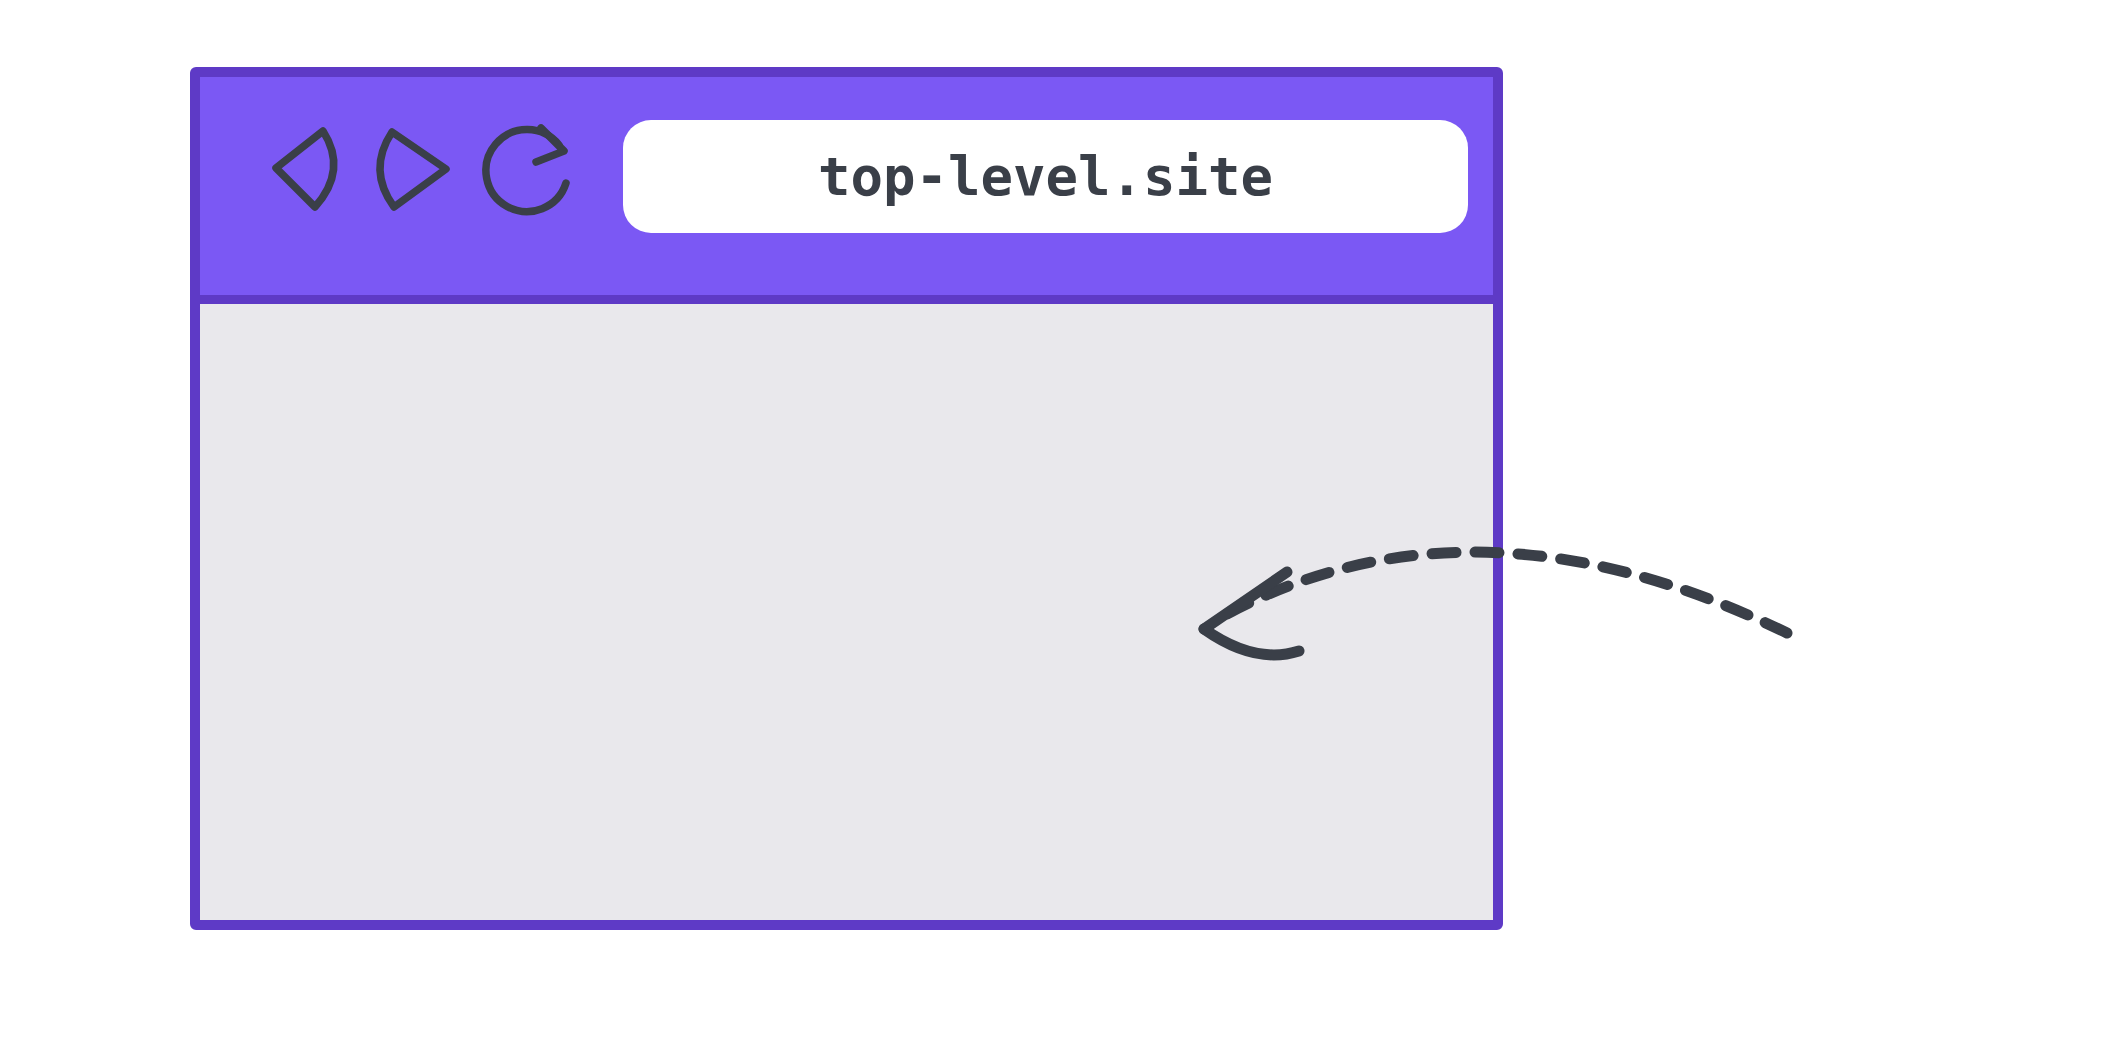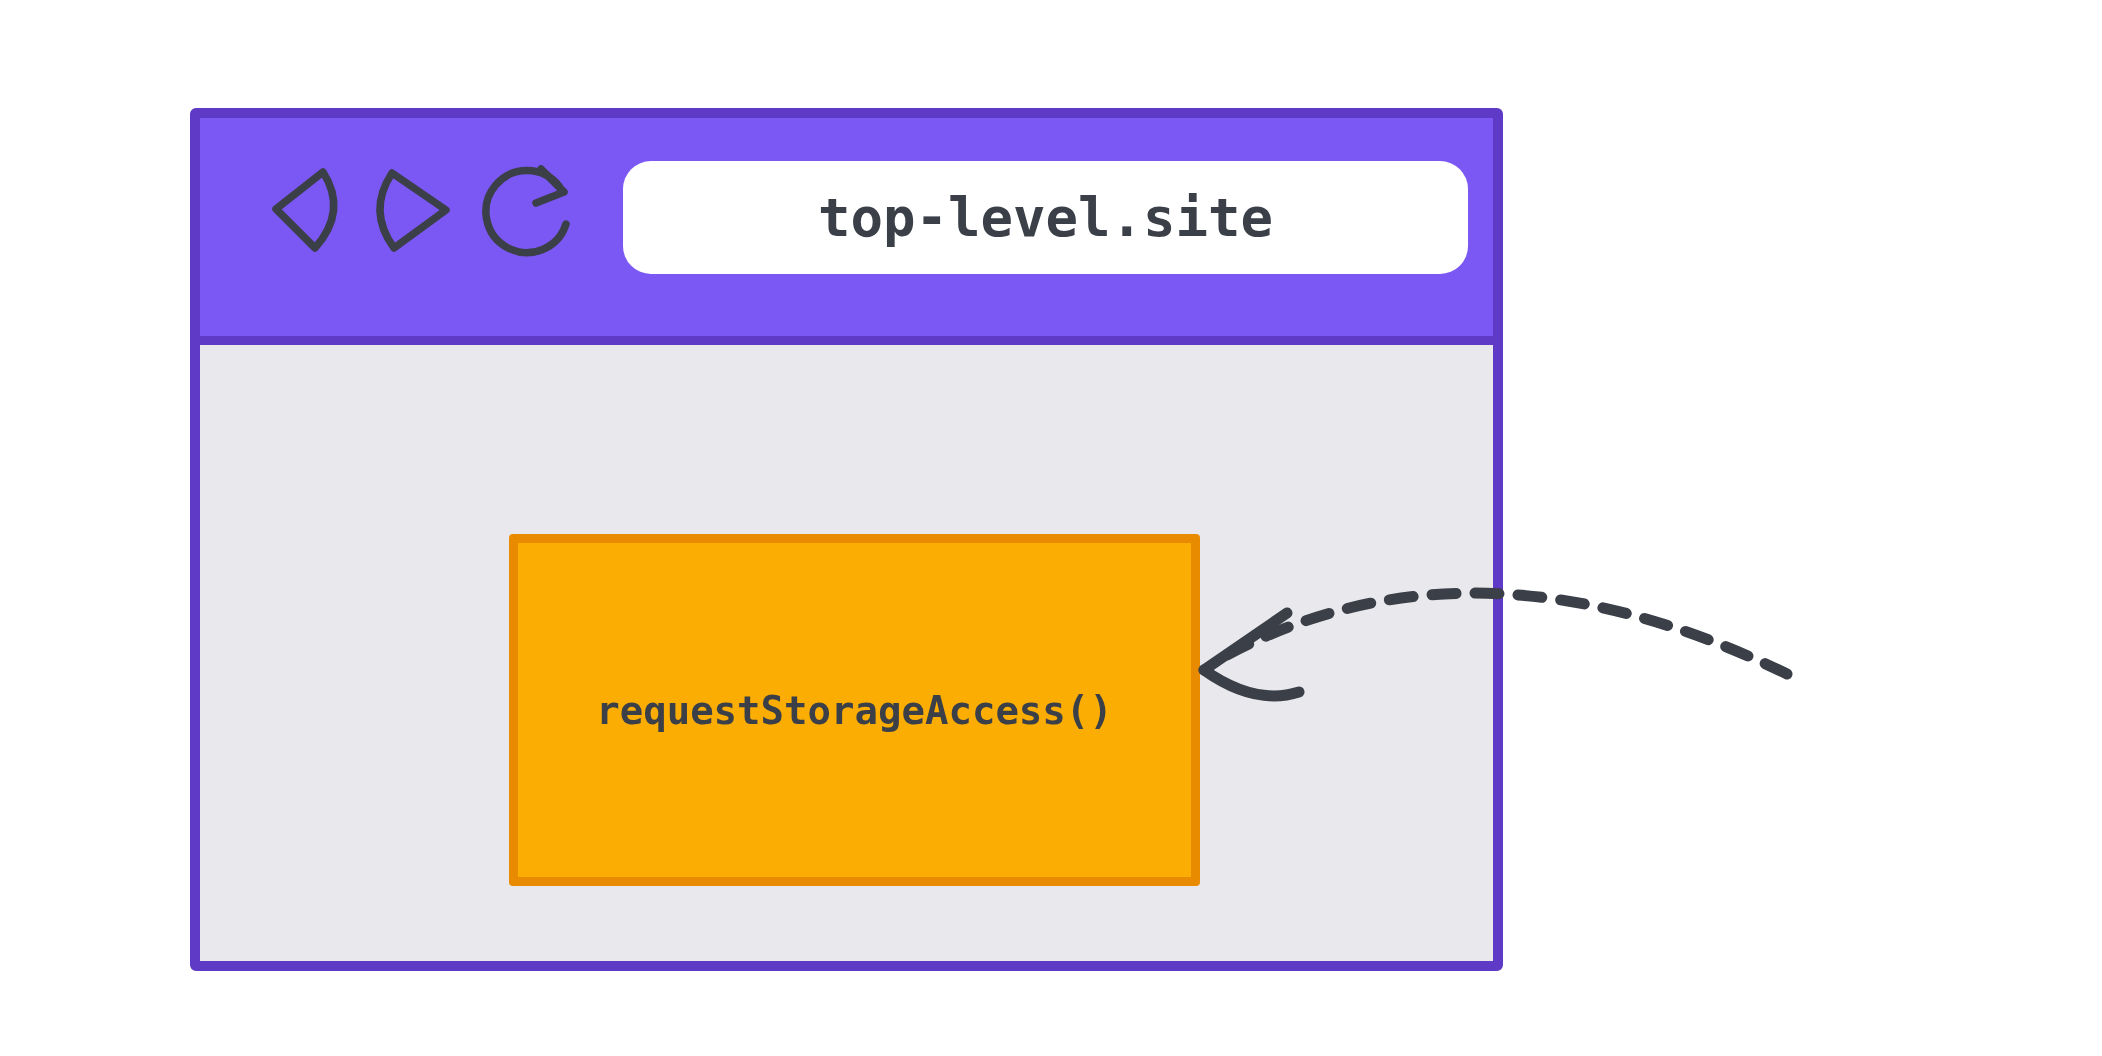--- a/index.html
+++ b/index.html
@@ -15,21 +15,20 @@
   * { margin: 0; padding: 0; box-sizing: border-box; }
   html, body { background: var(--page-bg); }
   .page {
     position: relative;
     width: 2102px;
     height: 972px;
     background: var(--page-bg);
     overflow: hidden;
     font-family: "DejaVu Sans Mono", "Liberation Mono", monospace;
     color: var(--ink-dark);
-    margin-top: 41px;
   }
 
   
   .browser-window {
     position: absolute;
     left: 190px;
     top: 67px;
     width: 1313px;
     height: 863px;
     border: 10px solid var(--window-border-purple);
@@ -116,25 +115,20 @@
 <body>
 
 <div class="page">
 
   <div class="browser-window">
     <div class="toolbar">
       <div class="address-bar">
         <span>top-level.site</span>
       </div>
     </div>
-    <div class="window-content">
-      <div class="embedded-frame">
-        <span class="embedded-frame-label">requestStorageAccess()</span>
-      </div>
-    </div>
   </div>
 
 
   <svg class="overlay" viewBox="0 0 2102 1056">
 
     <g>
       <path class="stroke-ink" stroke-width="7.5" d="M 323 131 Q 348 170 315 207 L 276 168 Z"></path>
     </g>
 
     <g>

